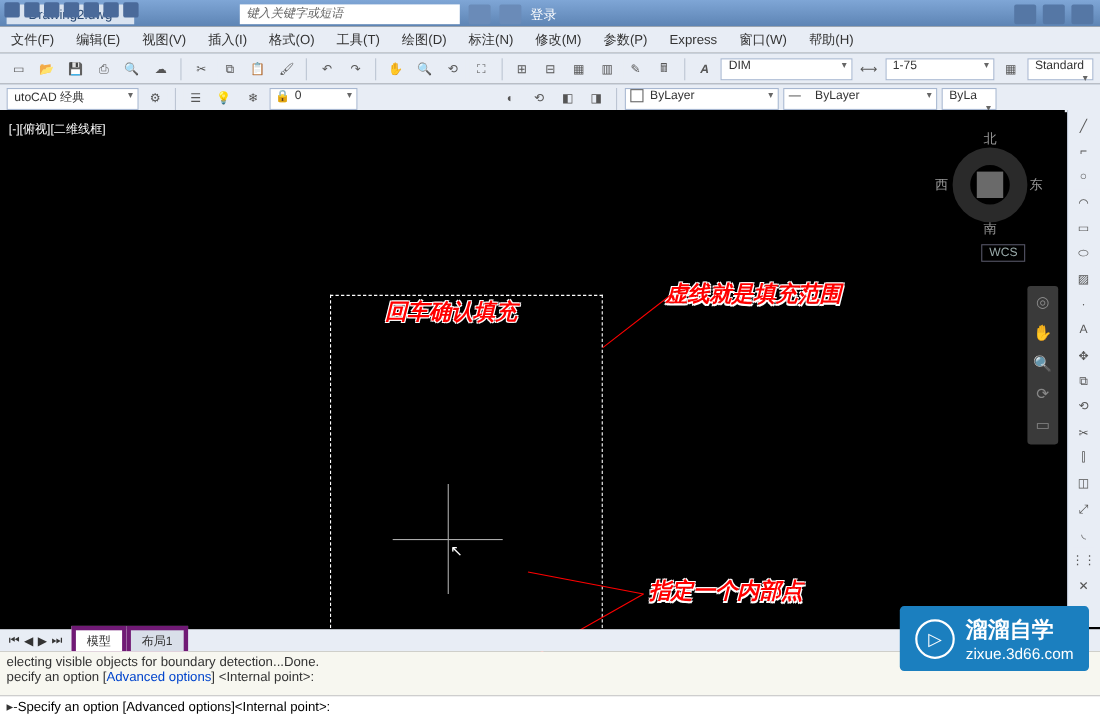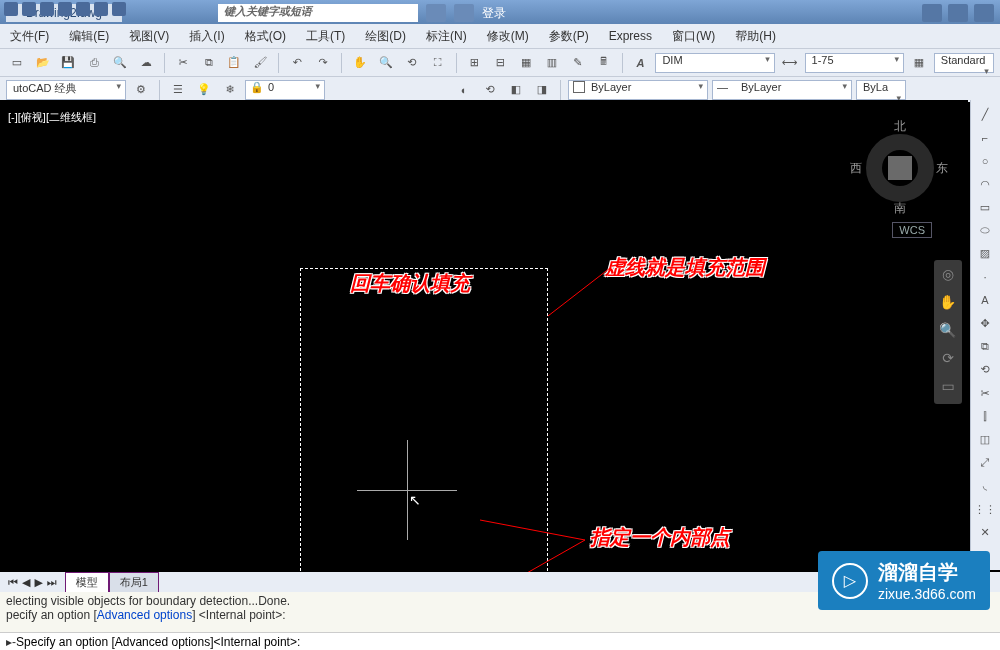--- a/index.html
+++ b/index.html
@@ -1,20 +1,20 @@
 <!DOCTYPE html>
 <html><head>
 <meta charset="utf-8">
 <style>
 * { margin: 0; padding: 0; box-sizing: border-box; font-family: "Microsoft YaHei", sans-serif; }
 body { width: 1000px; height: 650px; overflow: hidden; background: #000; position: relative; }
 
 .titlebar { height: 24px; background: linear-gradient(#7fa6d6, #5d84b4); display: flex; align-items: center; padding: 0 6px; gap: 8px; }
 .titlebar .tab { background: #d9e3f0; color: #2b4b76; font-size: 12px; padding: 2px 20px; border-radius: 3px 3px 0 0; }
-.titlebar .search { background: #fff; flex: 0 0 200px; height: 18px; font-size: 11px; padding: 0 6px; color: #666; font-style: italic; font-weight: bold; }
+.titlebar .search { background: #fff; flex: 0 0 200px; height: 18px; font-size: 11px; padding: 0 6px; color: #666; font-style: italic; }
 .titlebar .ico { width: 20px; height: 18px; background: #6a8bb8; border-radius: 2px; }
 .titlebar .login { color: #fff; font-size: 12px; }
 .titlebar .right { margin-left: auto; display: flex; gap: 6px; }
 .titlebar .right .ico { background: #5577a5; }
 
 .menubar { height: 22px; background: #e8edf5; display: flex; align-items: center; padding: 12px 10px; gap: 20px; font-size: 12px; color: #333; }
 .menubar span { cursor: pointer; }
 
 .toolbar { height: 28px; background: #e8edf5; border-top: 1px solid #c5ccd8; display: flex; align-items: center; padding: 0 6px; gap: 4px; }
 .tool-btn { width: 22px; height: 22px; background: #e8edf5; border: 1px solid transparent; border-radius: 2px; display: flex; align-items: center; justify-content: center; font-size: 11px; color: #555; cursor: pointer; }
@@ -44,21 +44,21 @@
 .wcs-label { position: absolute; top: 122px; right: 36px; color: #9aa; font-size: 11px; border: 1px solid #556; padding: 1px 6px; margin-left: 36px; }
 
 .nav-bar { position: absolute; top: 160px; right: 0; width: 28px; background: #3a3a3a; border-radius: 3px; padding: 6px 2px; display: flex; flex-direction: column; gap: 8px; align-items: center; }
 .nav-btn { width: 20px; height: 20px; color: #888; font-size: 14px; text-align: center; }
 
 .right-panel { position: absolute; top: 100px; right: 0; width: 30px; bottom: 80px; background: #e8edf5; border-left: 1px solid #bcc5d3; display: flex; flex-direction: column; gap: 2px; padding: 4px 2px; }
 .right-panel .tool-btn { width: 24px; height: 22px; }
 
 .tab-strip { position: absolute; bottom: 58px; left: 0; right: 0; height: 20px; background: #e8edf5; display: flex; align-items: center; font-size: 11px; color: #333; }
 .tab-strip .nav { padding: 0 8px; display: flex; gap: 4px; }
-.tab-strip .tab-item { padding: 2px 10px; border: 1px solid #701a75; background: #d9dfe9; cursor: pointer; }
+.tab-strip .tab-item { padding: 2px 10px; border: 4px solid #701a75; background: #d9dfe9; cursor: pointer; }
 .tab-strip .tab-item.active { background: #fff; }
 
 .cmdline { position: absolute; bottom: 18px; left: 0; right: 0; height: 40px; background: #f7f7f0; font-family: "Courier New", monospace; font-size: 12px; color: #333; padding: 2px 6px; overflow: hidden; }
 .cmdline .blue { color: #0044cc; }
 
 .cmd-input { position: absolute; bottom: 0; left: 0; right: 0; height: 18px; background: #fff; border-top: 1px solid #ccc; font-family: "Courier New", monospace; font-size: 12px; padding: 0 6px; display: flex; align-items: center; }
 .cmd-input .prompt { color: #333; }
 
 .watermark { position: absolute; bottom: 40px; right: 10px; background: #1b7fbf; color: #fff; padding: 8px 14px; display: flex; align-items: center; gap: 10px; border-radius: 4px; }
 .watermark .logo { width: 36px; height: 36px; border: 2px solid #fff; border-radius: 50%; display: flex; align-items: center; justify-content: center; font-size: 16px; }

